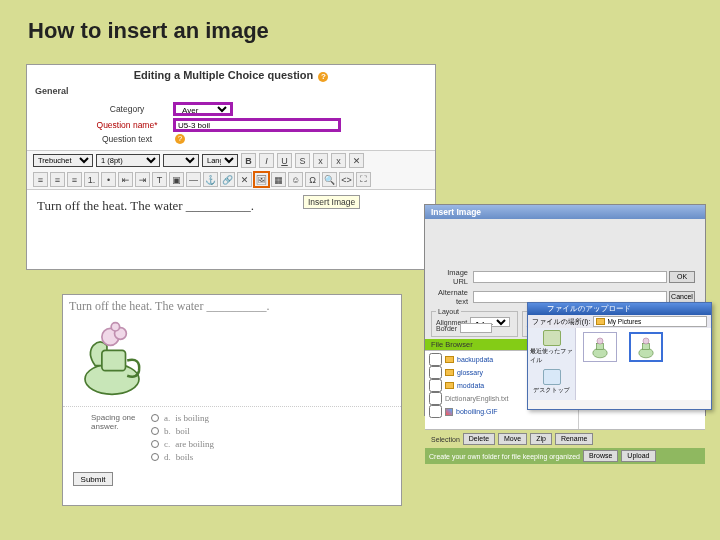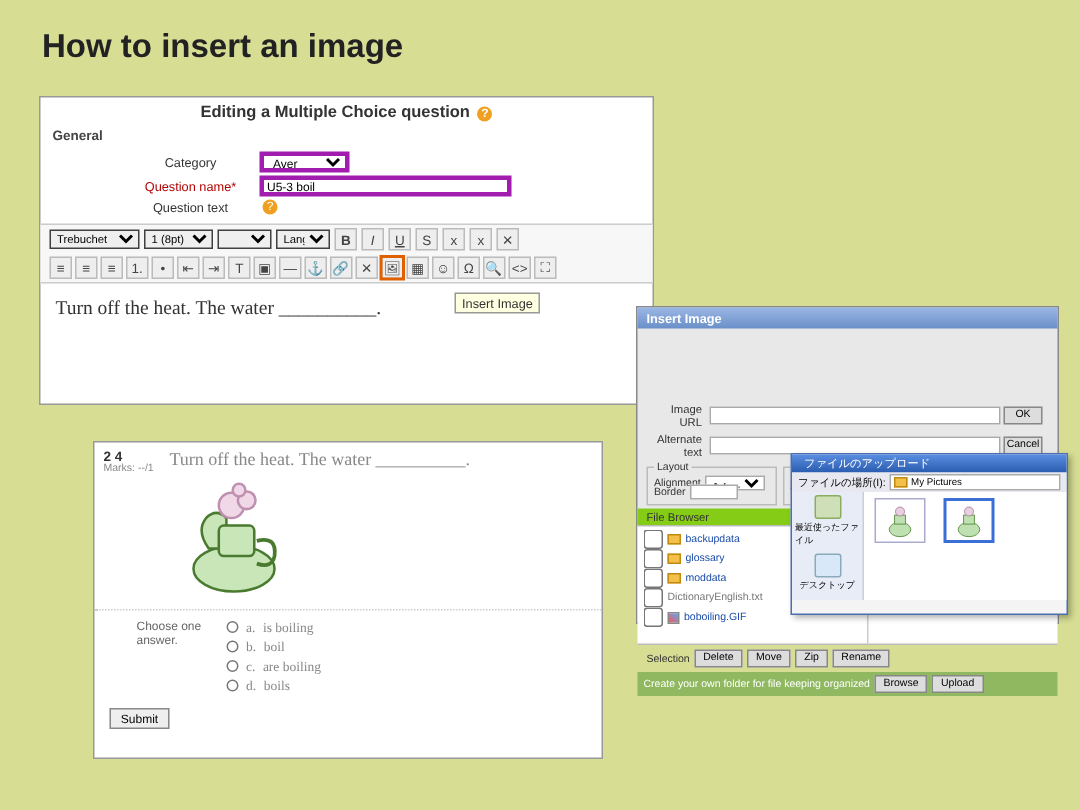--- a/index.html
+++ b/index.html
@@ -115,21 +115,21 @@
     font-size: 7px;
   }
   .p2-upload .lbl { color: #fff; }
   
   .win-picker {
     position: absolute; left: 527px; top: 302px; width: 185px; height: 108px;
     background: #f4f4f4; border: 1px solid #4a6fb0;
     box-shadow: 2px 2px 4px rgba(0,0,0,0.3);
     font-size: 7px;
   }
-  .wp-title { background: linear-gradient(#5a8ee0,#2a5cb0); color: #fff; font-size: 7.5px; padding: 1px 8px; }
+  .wp-title { background: linear-gradient(#5a8ee0,#2a5cb0); color: #fff; font-size: 7.5px; padding: 1px 19px; }
   .wp-toolbar { background: #e8e8f0; padding: 1px 4px; display: flex; align-items: center; gap: 3px; }
   .wp-loc { height: 11px; flex: 1; border: 1px solid #aaa; background: #fff; font-size: 6.5px; padding: 0 2px; display: flex; align-items: center; gap: 2px; }
   .wp-body { display: flex; height: 72px; }
   .wp-side { width: 48px; background: #e8ecf6; border-right: 1px solid #ccd; padding: 2px; }
   .wp-side-item { display: flex; flex-direction: column; align-items: center; gap: 1px; margin-bottom: 4px; }
   .wp-ic { width: 18px; height: 16px; background: #cfe0b8; border: 1px solid #8aad60; border-radius: 2px; }
   .wp-ic.doc { background: #d8e8f8; border-color: #8ab; }
   .wp-main { flex: 1; background: #fff; padding: 4px; display: flex; gap: 6px; align-items: flex-start; }
   .wp-thumb { width: 40px; display: flex; flex-direction: column; align-items: center; gap: 1px; }
   .wp-thumb .imgbox { width: 34px; height: 30px; border: 1px solid #aac; background: #fff; display: flex; align-items: center; justify-content: center; }
@@ -175,21 +175,21 @@
       <span class="p1-label req">Question name*</span>
       <input class="p1-input" value="U5-3 boil" style="">
     </div>
     <div class="p1-row">
       <span class="p1-label">Question text</span>
       <span class="p1-help">?</span>
     </div>
   </div>
   <div class="toolbar">
     <select class="tb-sel" style="width:60px"><option>Trebuchet</option></select>
-    <select class="tb-sel" style="width:46px"><option>1 (8pt)</option></select>
+    <select class="tb-sel" style="width:64px"><option>1 (8pt)</option></select>
     <select class="tb-sel" style="width:36px"><option></option></select>
     <select class="tb-sel" style="width:36px"><option>Lang</option></select>
     <span class="tb-btn">
         <b>B</b>
       </span>
     <span class="tb-btn">
         <i>I</i>
       </span>
     <span class="tb-btn">
         <u>U</u>
@@ -372,41 +372,37 @@
               <circle cx="20" cy="10" r="5" fill="#e8d0e0" stroke="#b080a0"></circle>
             </svg>
           </div>
       </div>
     </div>
   </div>
 </div>
 
 <div class="panel3">
   <div class="p3-top">
-    <div style="width:36px">
-      <div class="p3-qn">2 4</div>
-      <div class="p3-verb">Marks: --/1</div>
-    </div>
     <div style="flex:1">
       <div class="p3-stem">Turn off the heat. The water __________.</div>
       <div class="p3-img">
         <svg width="86" height="76" viewBox="0 0 100 90">
           <ellipse cx="50" cy="70" rx="32" ry="18" fill="#c8e6b8" stroke="#4a7a30" stroke-width="2"></ellipse>
           <path d="M30 54 Q20 40 28 30 Q36 22 44 30 L44 54 Z" fill="#c8e6b8" stroke="#4a7a30" stroke-width="2"></path>
           <rect x="38" y="36" width="28" height="24" rx="4" fill="#c8e6b8" stroke="#4a7a30" stroke-width="2"></rect>
           <path d="M68 48 Q84 44 82 60 Q80 70 68 66" fill="none" stroke="#4a7a30" stroke-width="3"></path>
           <circle cx="48" cy="20" r="10" fill="#f0d8e8" stroke="#c090b0" stroke-width="2"></circle>
           <circle cx="60" cy="16" r="7" fill="#f0d8e8" stroke="#c090b0" stroke-width="2"></circle>
           <circle cx="54" cy="8" r="5" fill="#f0d8e8" stroke="#c090b0" stroke-width="2"></circle>
         </svg>
       </div>
     </div>
   </div>
   <div class="p3-choices">
-    <div class="p3-choose">Choose one answer.</div>
+    <div class="p3-choose">Spacing one answer.</div>
     <div class="p3-opts">
       <label class="p3-opt">
           <span class="radio"></span>
           <span>a.</span>
           <span>is boiling</span>
         </label>
       <label class="p3-opt">
           <span class="radio"></span>
           <span>b.</span>
           <span>boil</span>

